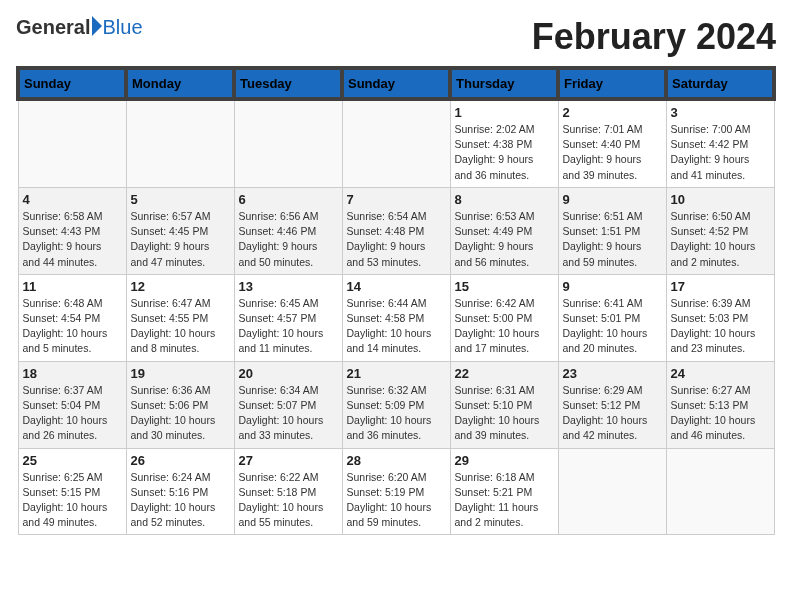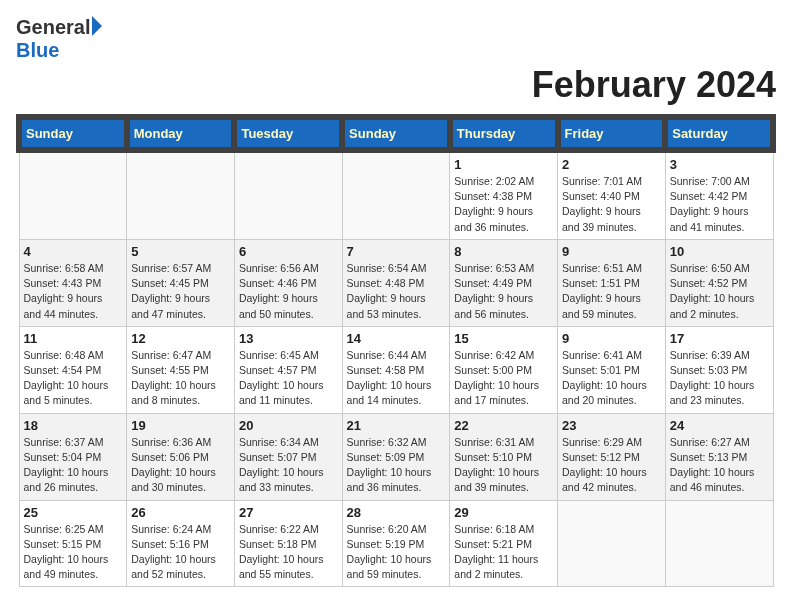--- a/index.html
+++ b/index.html
@@ -11,71 +11,70 @@
       padding: 16px;
     }
     .header {
       display: flex;
       justify-content: space-between;
       align-items: flex-start;
       margin-bottom: 8px;
     }
     .logo {
       display: flex;
-      flex-direction: column;
+      flex-direction: row;
       align-items: flex-start;
     }
     .logo-text {
       display: flex;
       align-items: center;
     }
     .logo-general {
       font-size: 20px;
       font-weight: bold;
       color: #333;
     }
     .logo-blue {
       font-size: 20px;
-      font-weight: bold;
+      font-weight: normal;
       color: #1a6abf;
     }
     .logo-arrow {
       width: 0;
       height: 0;
       border-left: 10px solid #1a6abf;
       border-top: 10px solid transparent;
       border-bottom: 10px solid transparent;
       margin-left: 2px;
       margin-top: -4px;
     }
     .title-block {
       text-align: center;
-      margin-top: 48px;
     }
     .main-title {
       font-size: 36px;
       font-weight: bold;
       color: #222;
     }
     .subtitle {
       font-size: 16px;
       color: #444;
     }
     .calendar {
       width: 100%;
       border-collapse: collapse;
       font-size: 11px;
     }
     .calendar th {
       background: #1a6abf;
-      color: #fef9c3;
+      color: #000000;
       padding: 6px 4px;
       text-align: left;
       font-size: 13px;
-      border: 6px solid #404040;
+      border: 4px solid #404040;
     }
     .calendar td {
       border: 1px solid #ccc;
       vertical-align: top;
       padding: 4px;
       width: calc(100% / 7);
       min-height: 80px;
       background: #fff;
     }
     .calendar td.empty {

